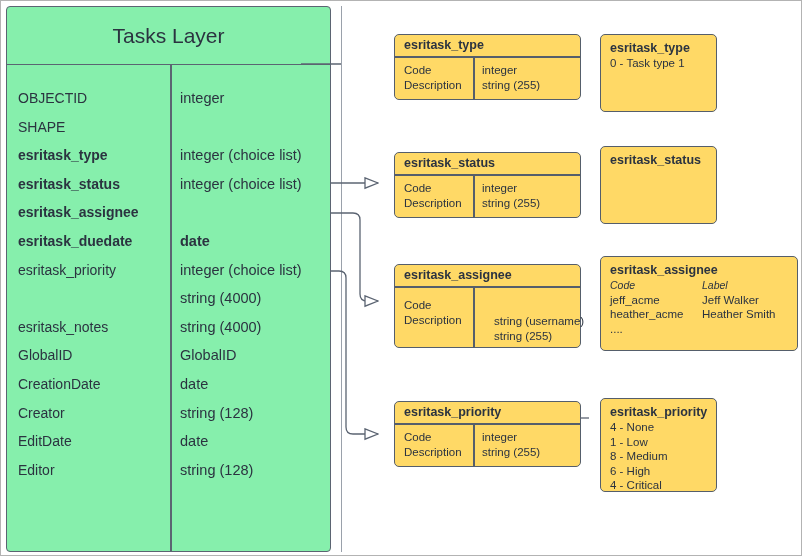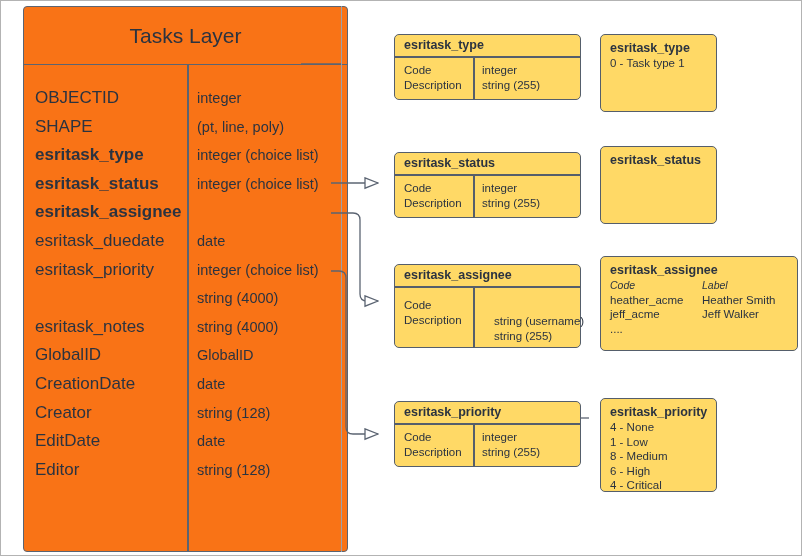--- a/index.html
+++ b/index.html
@@ -8,37 +8,37 @@
     background:#ffffff;
     font-family:"Liberation Sans", sans-serif;
     color:#2b3340;
     overflow:hidden;
   }
   #stage{position:relative;width:802px;height:556px;box-sizing:border-box;
          border:1px solid #b3b3b3;}
 
   
   .layer-table{
-    position:absolute;left:22px;top:5px;width:325px;height:546px;
+    position:absolute;left:5px;top:5px;width:325px;height:546px;
     box-sizing:border-box;
-    background:#f97316;border:1.5px solid #5b6472;border-radius:4px;
+    background:#86efac;border:1.5px solid #5b6472;border-radius:4px;
   }
   .layer-title{
     position:absolute;left:0;top:0;width:100%;height:58px;
     box-sizing:border-box;border-bottom:1.5px solid #5b6472;
     display:flex;align-items:center;justify-content:center;
     font-size:21px;color:#2b3340;
   }
   .layer-body{position:absolute;left:0;top:58px;right:0;bottom:0;}
   .col-split{
     position:absolute;left:163px;top:0;bottom:0;width:1.5px;background:#5b6472;
   }
   .rows{position:absolute;left:0;top:0;right:0;bottom:0;}
   .frow{position:absolute;left:0;right:0;height:28px;}
-  .fname{position:absolute;left:11px;top:0;font-size:17px;line-height:28px;white-space:nowrap;}
+  .fname{position:absolute;left:11px;top:0;font-size:14px;line-height:28px;white-space:nowrap;}
   .ftype{position:absolute;left:173px;top:0;font-size:14.5px;line-height:28px;white-space:nowrap;}
   .frow.bold .fname{font-weight:bold;}
 
   
   .panel{
     position:absolute;left:340px;top:5px;width:457px;height:546px;
     box-sizing:border-box;border-left:1.5px solid #9aa1ab;
   }
 
   
@@ -84,34 +84,33 @@
     <div class="layer-title">Tasks Layer</div>
     <div class="layer-body">
       <div class="col-split"></div>
       <div class="rows" id="field-rows">
           <div class="frow" style="top: 19px;">
             <span class="fname">OBJECTID</span>
             <span class="ftype">integer</span>
           </div>
           <div class="frow" style="top: 47.6px;">
             <span class="fname">SHAPE</span>
-            <span class="ftype">(pt, line, poly)</span>
           </div>
           <div class="frow bold" style="top: 76.2px;">
             <span class="fname">esritask_type</span>
             <span class="ftype">integer (choice list)</span>
           </div>
           <div class="frow bold" style="top: 104.8px;">
             <span class="fname">esritask_status</span>
             <span class="ftype">integer (choice list)</span>
           </div>
           <div class="frow bold" style="top: 133.4px;">
             <span class="fname">esritask_assignee</span>
           </div>
-          <div class="frow" style="top: 162px;">
+          <div class="frow" style="top: 162px; font-weight: bold;">
             <span class="fname">esritask_duedate</span>
             <span class="ftype">date</span>
           </div>
           <div class="frow" style="top: 190.6px;">
             <span class="fname">esritask_priority</span>
             <span class="ftype">integer (choice list)</span>
           </div>
           <div class="frow" style="top: 219.2px;">
             <span class="ftype">string (4000)</span>
           </div>
@@ -213,26 +212,26 @@
     </div>
 
     <div class="vbox" style="left:258px;top:250px;width:198px;height:95px;">
       <div class="vtitle">esritask_assignee</div>
       <div class="vrow ital">
         <div class="c1">Code</div>
         <div class="c2">Label</div>
       </div>
       <div id="vlist-2">
           <div class="vrow">
+            <div class="c1">jeff_acme</div>
+            <div class="c2">Jeff Walker</div>
+          </div>
+          <div class="vrow">
             <div class="c1">heather_acme</div>
             <div class="c2">Heather Smith</div>
-          </div>
-          <div class="vrow">
-            <div class="c1">jeff_acme</div>
-            <div class="c2">Jeff Walker</div>
           </div>
           <div class="vrow">
             <div class="c1">....</div>
             <div class="c2"></div>
           </div>
         </div>
     </div>
 
     <div class="vbox" style="left:258px;top:392px;width:117px;height:94px;">
       <div class="vtitle">esritask_priority</div>

